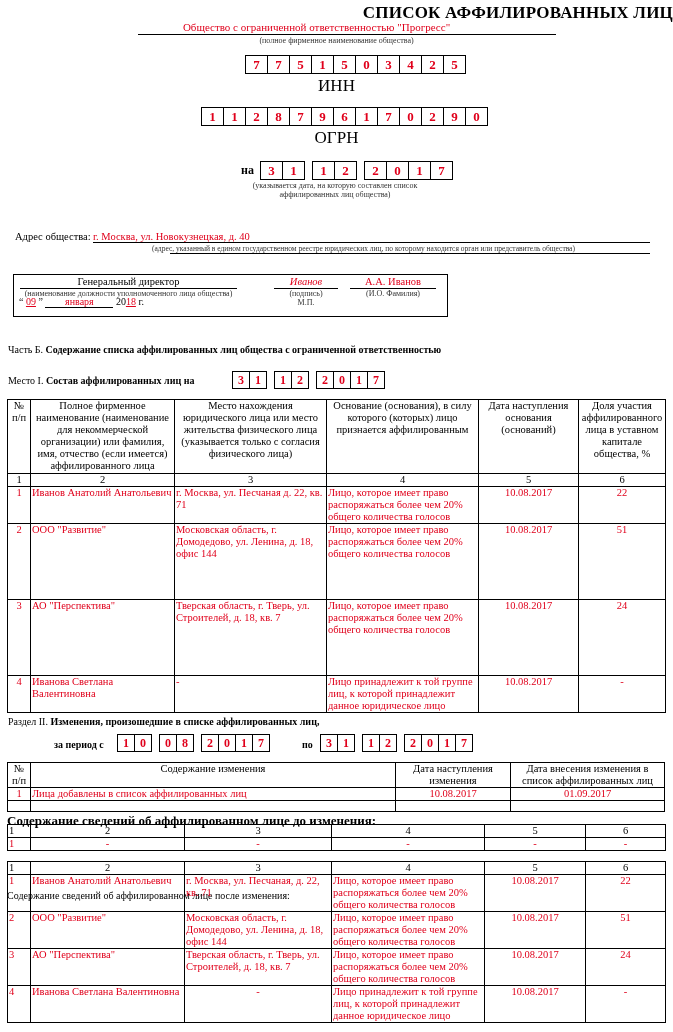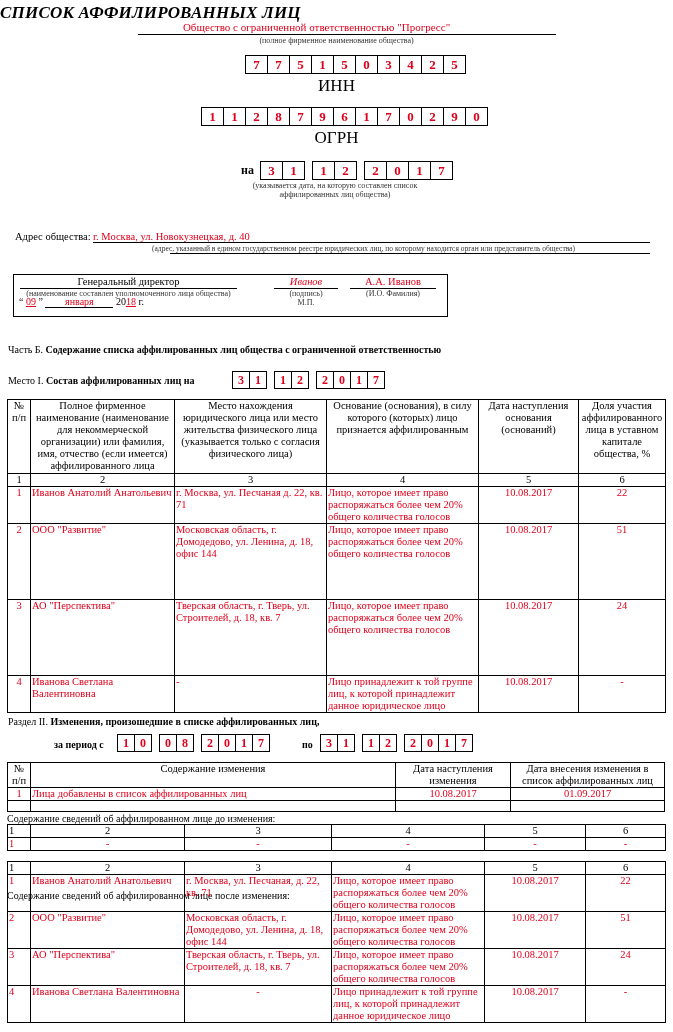--- a/index.html
+++ b/index.html
@@ -1,20 +1,20 @@
 <!DOCTYPE html>
 <html><head>
 <meta charset="utf-8">
 <style>
   html, body { margin: 0; padding: 0; background: #fff; }
   body { width: 673px; height: 1032px; position: relative; overflow: hidden;
          font-family: "Liberation Serif", serif; color: #000; font-size: 11px; }
   .red { color: #e0001b; }
   .abs { position: absolute; }
-  .title { left: 0; width: 673px; top: 3px; text-align: left; font-weight: bold; font-size: 17px; letter-spacing: 0.2px; font-style: italic; }
+  .title { left: 0; width: 673px; top: 3px; text-align: right; font-weight: bold; font-size: 17px; letter-spacing: 0.2px; }
   .subtitle { left: 0; width: 633px; top: 21px; text-align: center; font-size: 11px; }
   .hline { position: absolute; background: #000; height: 1px; }
   .caption { font-size: 8px; color: #333; text-align: center; }
   .boxes { position: absolute; display: flex; }
   .box { width: 21px; height: 17px; border: 1px solid #000; margin-left: -1px; text-align: center;
          font-weight: bold; font-size: 13px; line-height: 17px; color: #e0001b; box-sizing: content-box; }
   .box.sm { width: 16px; height: 16px; line-height: 16px; font-size: 12px; }
   .gap { width: 8px; }
   .biglabel { font-size: 17px; text-align: center; left: 0; width: 673px; }
   .sig-frame { left: 13px; top: 274px; width: 433px; height: 41px; border: 1px solid #000; }
@@ -84,21 +84,21 @@
 
 <div class="abs" style="left:15px; top:231px; font-size:10.5px;">Адрес общества:</div>
 <div class="abs red" style="left:93px; top:231px; font-size:10.5px;">г. Москва, ул. Новокузнецкая, д. 40</div>
 <div class="hline" style="left:93px; width:557px; top:242px;"></div>
 <div class="abs caption" style="left:152px; top:244px; font-size:7.5px;">(адрес, указанный в едином государственном реестре юридических лиц, по которому находится орган или представитель общества)</div>
 <div class="hline" style="left:170px; width:480px; top:253px;"></div>
 
 <div class="abs sig-frame"></div>
 <div class="abs" style="left:20px; width:217px; top:276px; text-align:center; font-size:10.5px;">Генеральный директор</div>
 <div class="hline" style="left:20px; width:217px; top:288px;"></div>
-<div class="abs caption" style="left:20px; width:217px; top:289px;">(наименование составлен уполномоченного лица общества)</div>
+<div class="abs caption" style="left:20px; width:217px; top:289px;">(наименование должности уполномоченного лица общества)</div>
 <div class="abs" style="left:19px; top:296px; font-size:10px;">
   <span>“</span>
   <span class="red" style="text-decoration:underline;">09</span>
   <span>”</span>
   <span class="red" style="display:inline-block; width:68px; text-align:center; border-bottom:1px solid #000; line-height:10px;">января</span>
   <span>20</span><span class="red" style="text-decoration:underline;">18</span>
   <span>г.</span>
 </div>
 <div class="abs red" style="left:274px; width:64px; top:276px; text-align:center; font-style:italic; font-size:10.5px;">Иванов</div>
 <div class="hline" style="left:274px; width:64px; top:288px;"></div>
@@ -244,21 +244,21 @@
       </tr>
       <tr>
         <td style="height:10px"></td>
         <td style="height:10px"></td>
         <td style="height:10px"></td>
         <td style="height:10px"></td>
       </tr>
     </tbody>
 </table>
 
-<div class="abs" style="left:7px; top:813px; font-size:10px;">Содержание сведений об аффилированном лице до изменения:</div>
+<div class="abs" style="left:7px; top:813px; font-size:13px;font-weight:bold;">Содержание сведений об аффилированном лице до изменения:</div>
 <table style="left:7px; top:824px; width:658px;">
   <colgroup>
     <col style="width:23px">
       <col style="width:154px">
       <col style="width:147px">
       <col style="width:153px">
       <col style="width:101px">
       <col style="width:80px">
   </colgroup>
   <tbody id="t3-body">

